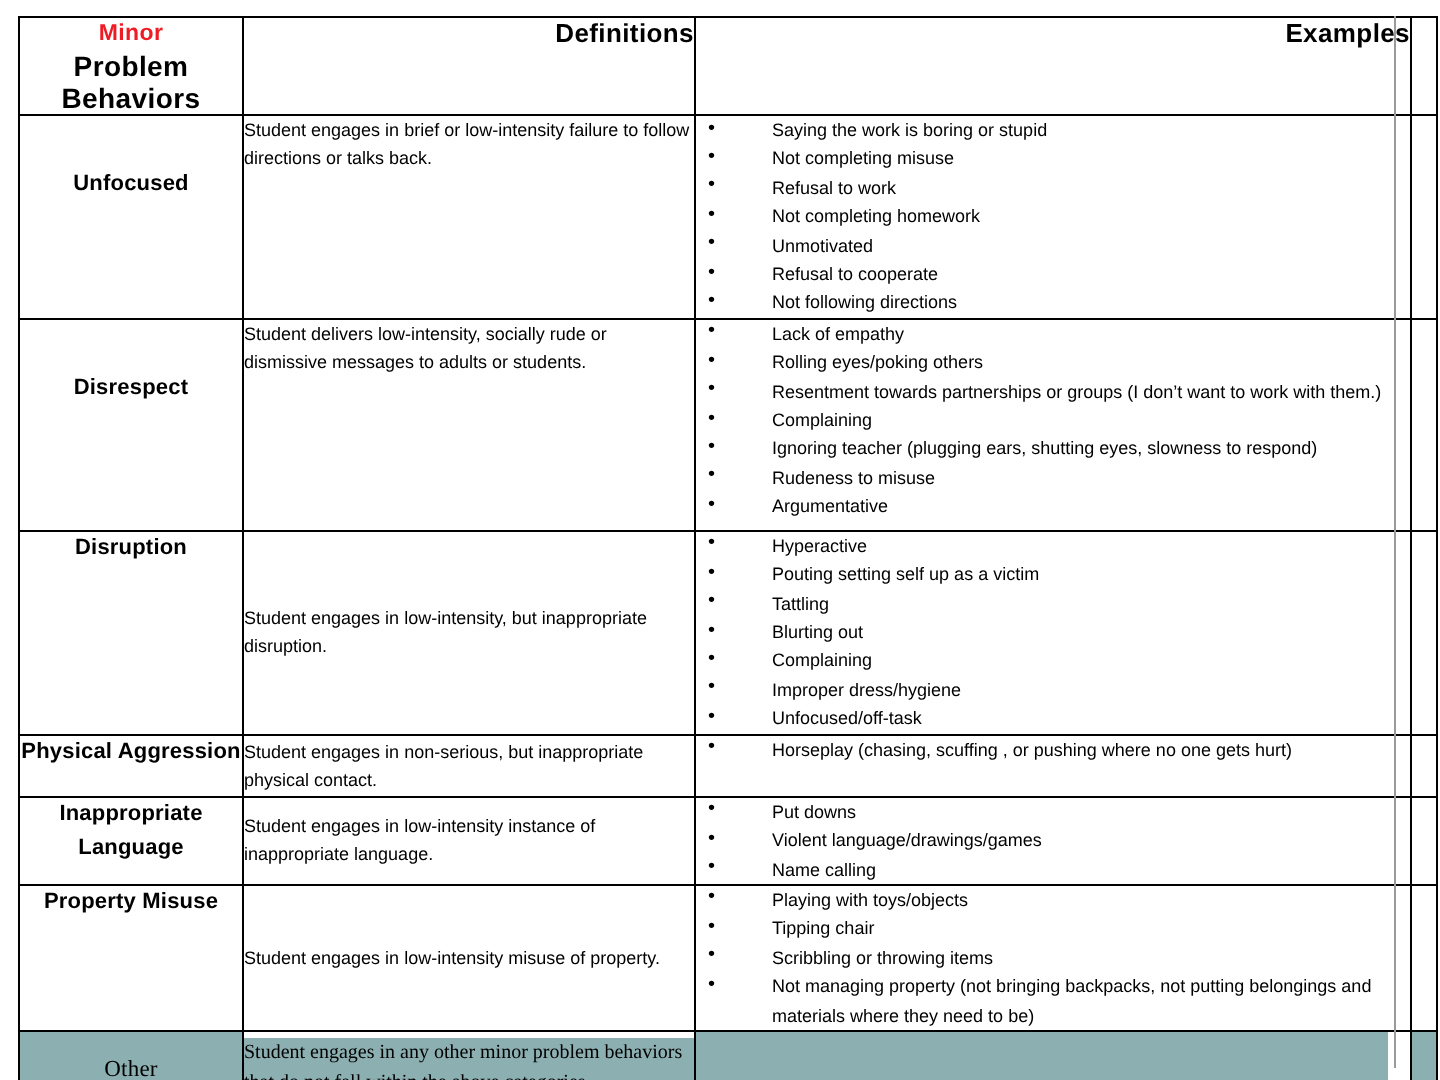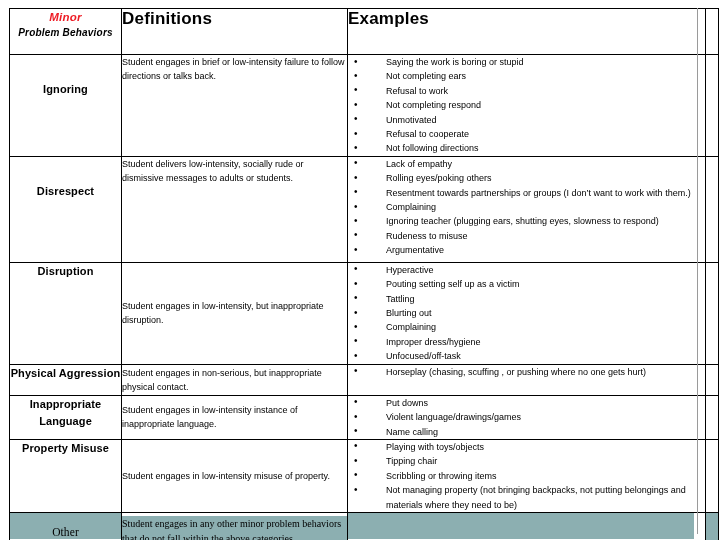--- a/index.html
+++ b/index.html
@@ -54,39 +54,38 @@
   .hdr {
     height: 45px;
     text-align: center;
     vertical-align: middle;
   }
   .hdr-behavior {
     font-size: 11.5px;
     font-weight: bold;
     line-height: 16px;
     letter-spacing: .2px;
-    font-style: italic;
   }
   .hdr-behavior .minor {
     color: #EE1C25;
     display: block;
     font-size: 11.5px;
     font-weight: bold;
   }
   .hdr-behavior .pb {
     color: #000000;
     display: block;
-    font-size: 10px;
+    font-size: 14px;
     font-weight: bold;
   }
   .hdr-generic {
-    font-size: 17px;
-    font-weight: bold;
-    color: #000;
-    text-align: left;
+    font-size: 13px;
+    font-weight: bold;
+    color: #000;
+    text-align: right;
     vertical-align: middle;
     letter-spacing: .2px;
   }
 
   
   td.behavior {
     text-align: center;
     vertical-align: middle;
     font-size: 11px;
     font-weight: bold;
@@ -220,28 +219,28 @@
           </th>
           <th class="hdr hdr-generic">Definitions</th>
           <th class="hdr hdr-generic">Examples</th>
           <th class="hdr tail"></th>
         </tr>
       </thead>
 
       <tbody>
 
         <tr style="height:100px">
-          <td class="behavior top-align">Ignoring</td>
+          <td class="behavior top-align">Unfocused</td>
           <td class="definition">Student engages in brief or low-intensity failure to follow directions or talks back.</td>
           <td class="examples">
             <ul class="ex">
               <li>Saying the work is boring or stupid</li>
-              <li>Not completing ears</li>
+              <li>Not completing misuse</li>
               <li>Refusal to work</li>
-              <li>Not completing respond</li>
+              <li>Not completing homework</li>
               <li>Unmotivated</li>
               <li>Refusal to cooperate</li>
               <li>Not following directions</li>
             </ul>
           </td>
           <td class="tail"></td>
         </tr>
 
         <tr style="height:106px">
           <td class="behavior top-align">Disrespect</td>

